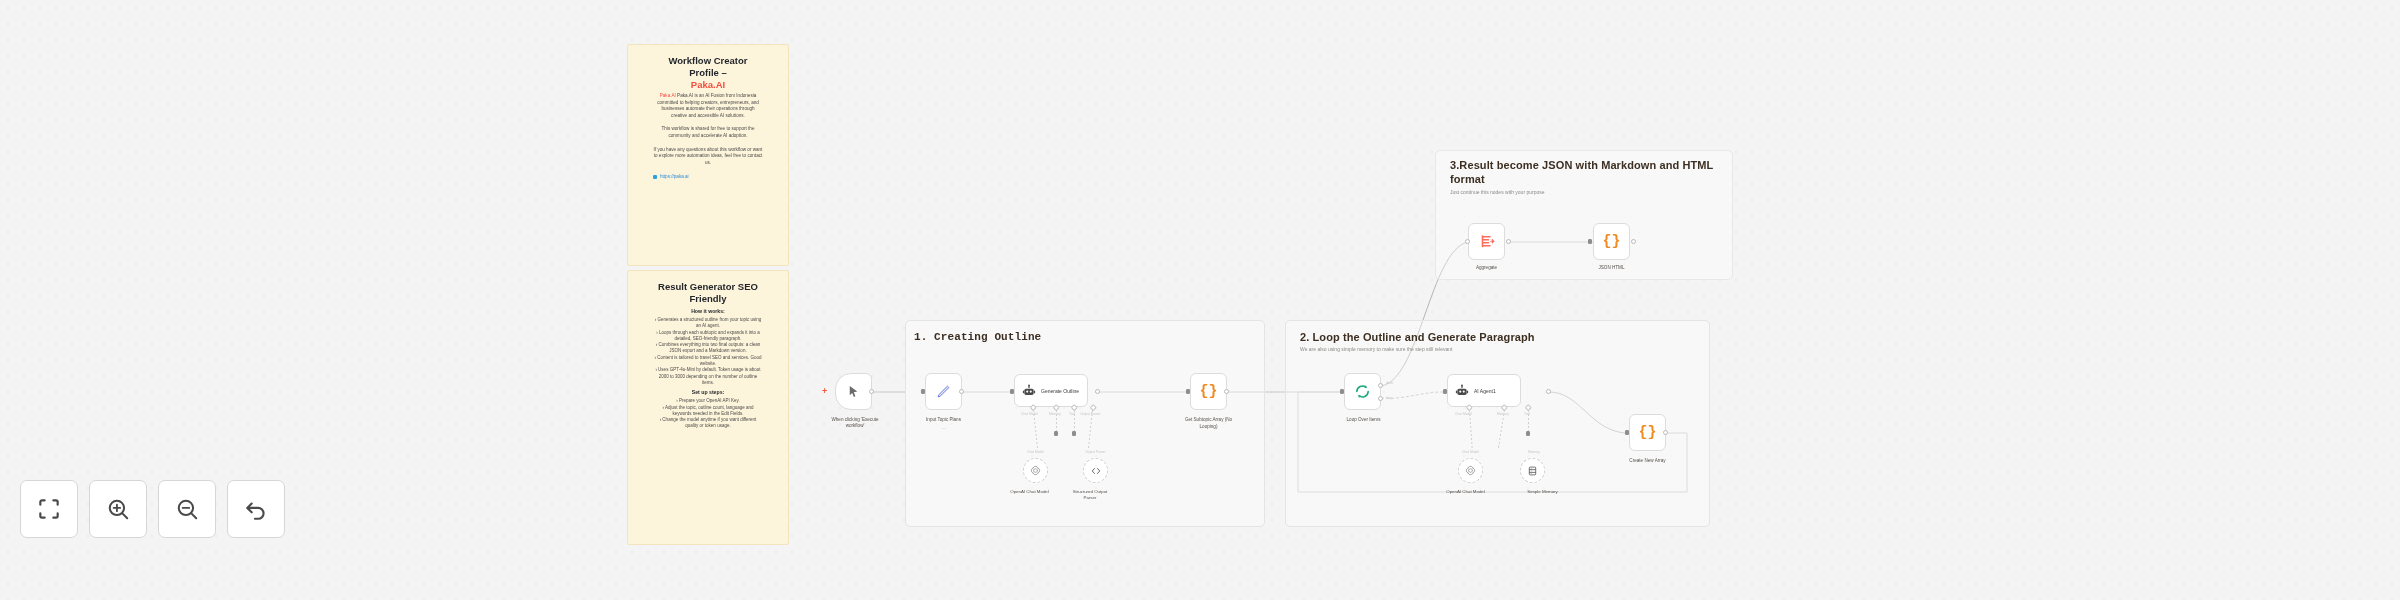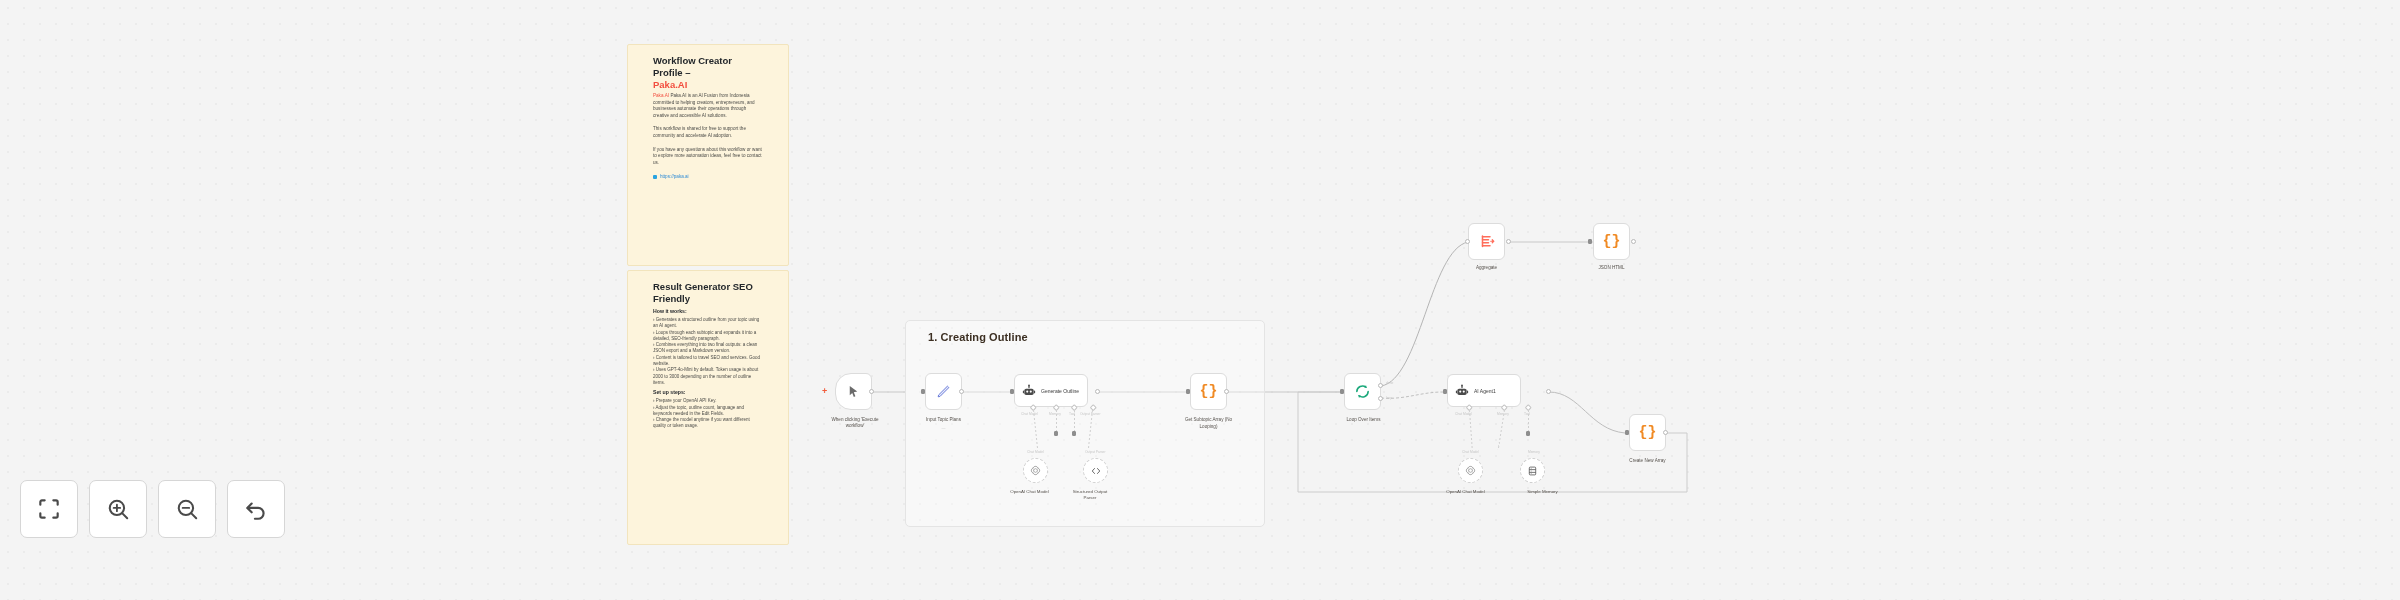--- a/index.html
+++ b/index.html
@@ -14,20 +14,21 @@
     content:"";position:absolute;inset:0;
     background-image:radial-gradient(#e3e3e3 1px, transparent 1px);
     background-size:16px 16px;opacity:.55;
   }
 
   
   .sticky{
     position:absolute;background:#fdf4dc;border:1px solid #f2e4bd;
     border-radius:2px;box-sizing:border-box;padding:10px 25px;
     overflow:hidden;
+    text-align:center;
   }
   .sticky h2{
     margin:0 0 2px 0;font-size:9.5px;line-height:12px;font-weight:bold;color:#23272b;
   }
   .sticky h2 .brand{color:#f24e3f;display:block;}
   .sticky p{margin:0 0 7px 0;font-size:4.6px;line-height:6.6px;color:#4a4a47;}
   .sticky .red{color:#f24e3f;}
   .sticky .lnk{color:#2e8bd6;font-size:4.6px;line-height:7px;display:flex;gap:3px;align-items:center;}
   .sticky .lnk .fav{width:4px;height:4px;background:#29a3e0;border-radius:1px;display:inline-block;}
   .sticky h3{margin:3px 0 2px 0;font-size:5.2px;line-height:7px;color:#1f2328;font-weight:bold;}
@@ -130,20 +131,25 @@
 
     <path d="M1381,398 C1405,400 1420,392 1443,392" stroke="#c0c0c0" stroke-width="1" fill="none" stroke-dasharray="3 2"></path>
 
     <path d="M1549,392 C1580,392 1590,430 1625,433" stroke="#bdbdbd" stroke-width="1" fill="none"></path>
 
     <path d="M1666,433 L1687,433 L1687,492 L1298,492 L1298,392 L1340,392" stroke="#cccccc" stroke-width="1" fill="none"></path>
 
     <path d="M1509,242 L1593,242" stroke="#c8c8c8" stroke-width="1" fill="none"></path>
   </svg>
 
+  <div class="section" id="section-3">
+    <div class="sec-title" style="left:14px;top:8px;">3.Result become JSON with Markdown and HTML</div>
+    <div class="sec-title" style="left:14px;top:22px;">format</div>
+    <div class="sec-sub" style="left:14px;top:38px;">Just continue this nodes with your purpose</div>
+  </div>
 
   <div class="node sq" style="left:1468px;top:223px;">
     <svg width="18" height="18" viewBox="0 0 24 24">
       <g stroke="#ff6d5a" stroke-width="2" stroke-linecap="round">
         <line x1="6" y1="5" x2="16" y2="5"></line>
           <line x1="6" y1="9" x2="14" y2="9"></line>
         <line x1="6" y1="13" x2="14" y2="13"></line>
           <line x1="6" y1="17" x2="16" y2="17"></line>
         <line x1="6" y1="4" x2="6" y2="18"></line>
       </g>
@@ -155,21 +161,21 @@
   <div class="node-label" style="left:1448px;top:265px;width:77px;">Aggregate</div>
 
   <div class="node sq" style="left:1593px;top:223px;">
     <span class="code-ic">{}</span>
   </div>
   <div class="port sq" style="left:1588px;top:239px;"></div>
   <div class="port" style="left:1631px;top:239px;"></div>
   <div class="node-label" style="left:1573px;top:265px;width:77px;">JSON HTML</div>
 
   <div class="section" id="section-1">
-    <div class="sec-title" style="left:22px;top:10px;">1. Creating Outline</div>
+    <div class="sec-title" style="left:8px;top:10px;font-family:Liberation Mono, monospace;">1. Creating Outline</div>
   </div>
 
   <div class="plus" style="left:822px;top:387px;">+</div>
   <div class="node trigger" style="left:835px;top:373px;">
     <svg width="15" height="15" viewBox="0 0 24 24">
       <path d="M6 3 L18 12 L12.5 13 L15 19.5 L12.5 20.8 L10 14.2 L6 18 Z" fill="#6b6b6b"></path>
     </svg>
   </div>
   <div class="port" style="left:869px;top:389px;"></div>
   <div class="node-label wrap" style="left:805px;top:417px;width:100px;">
@@ -239,20 +245,24 @@
   <div class="sub-label" style="left:1055px;top:495px;width:70px;">Parser</div>
 
   <div class="node sq" style="left:1190px;top:373px;">
     <span class="code-ic">{}</span>
   </div>
   <div class="port sq" style="left:1186px;top:389px;"></div>
   <div class="port" style="left:1224px;top:389px;"></div>
   <div class="node-label" style="left:1165px;top:417px;width:87px;">Get Subtopic Array (No</div>
   <div class="node-label" style="left:1165px;top:424px;width:87px;">Looping)</div>
 
+  <div class="section" id="section-2">
+    <div class="sec-title" style="left:14px;top:10px;">2. Loop the Outline and Generate Paragraph</div>
+    <div class="sec-sub" style="left:14px;top:25px;">We are also using simple memory to make sure the step still relevant</div>
+  </div>
 
   <div class="node sq" style="left:1344px;top:373px;">
     <svg width="17" height="17" viewBox="0 0 24 24">
       <path d="M20 12 a8 8 0 0 1 -13 6" fill="none" stroke="#1aa87a" stroke-width="2.2" stroke-linecap="round"></path>
       <path d="M4 12 a8 8 0 0 1 13 -6" fill="none" stroke="#1aa87a" stroke-width="2.2" stroke-linecap="round"></path>
       <path d="M17 3 L17.6 6.6 L14 6" fill="#1aa87a"></path>
       <path d="M7 21 L6.4 17.4 L10 18" fill="#1aa87a"></path>
     </svg>
   </div>
   <div class="port sq" style="left:1340px;top:389px;"></div>

